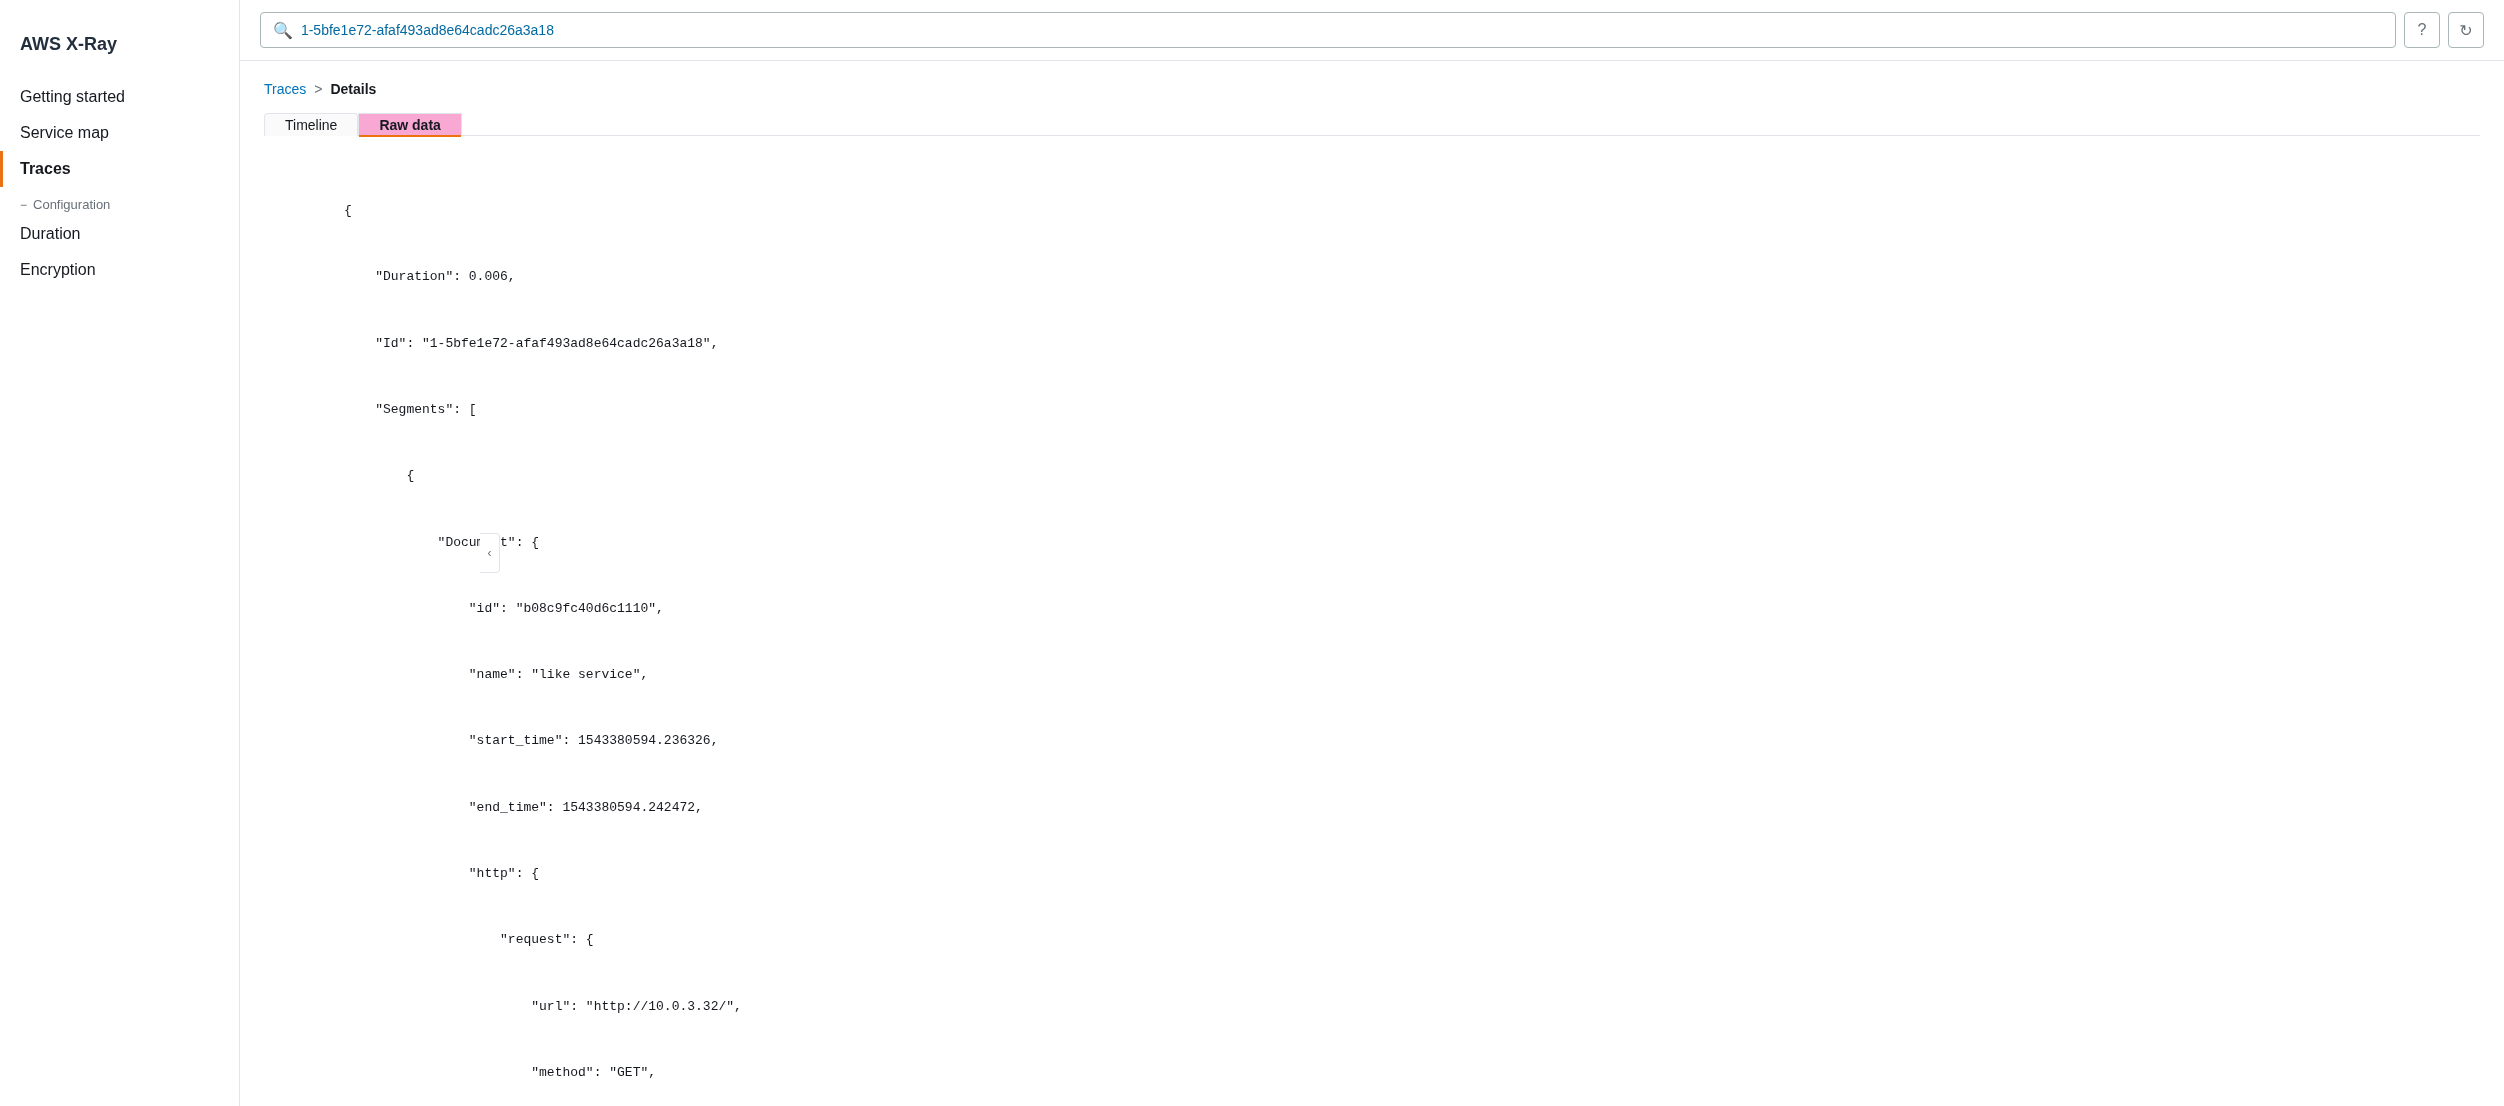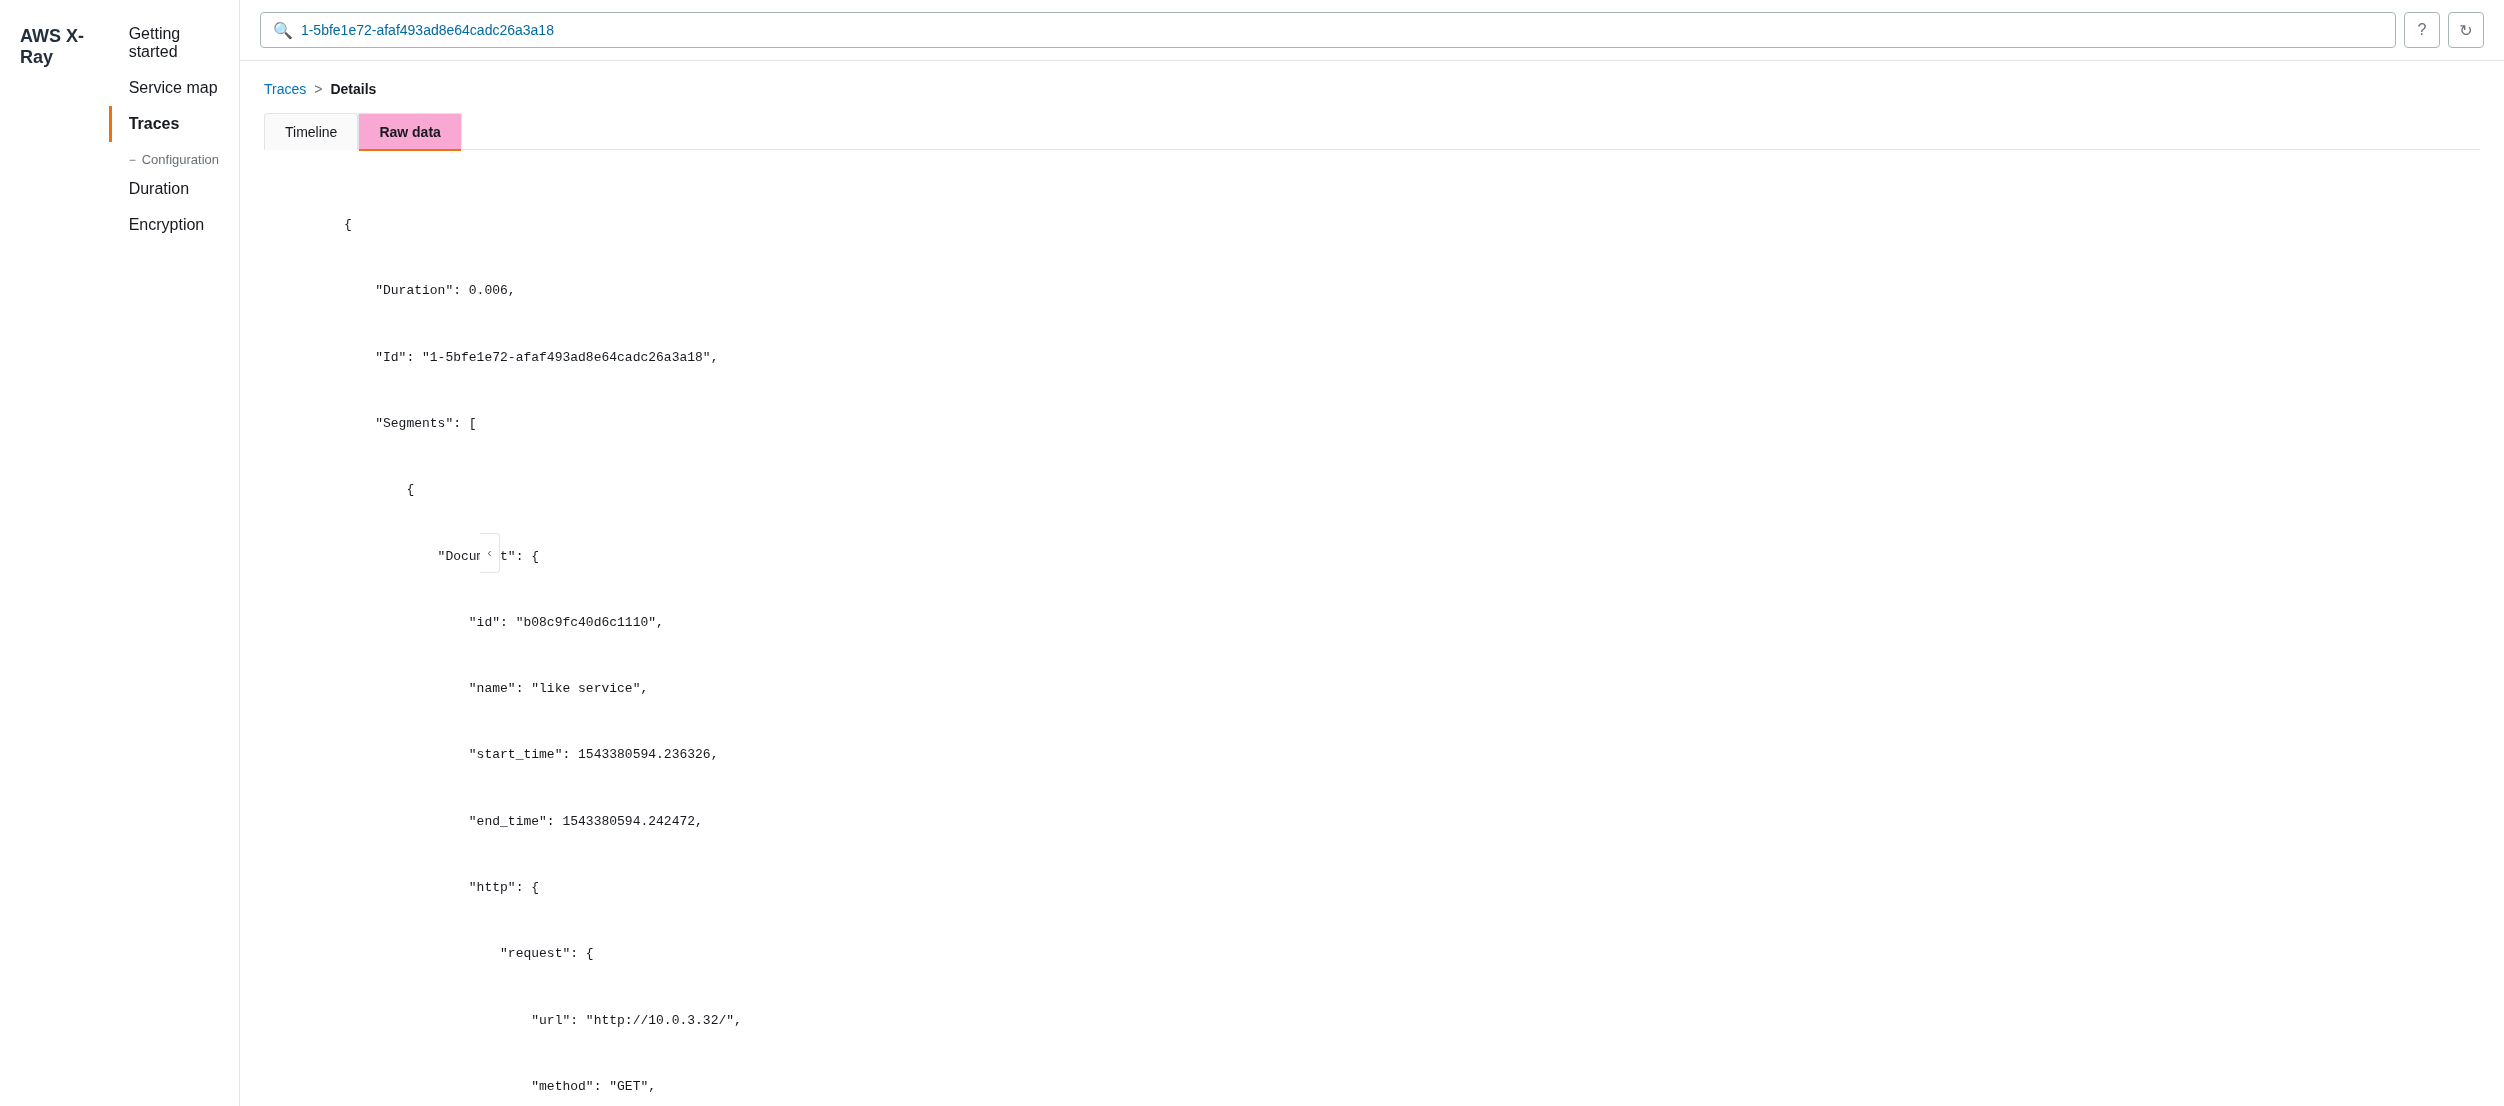--- a/index.html
+++ b/index.html
@@ -18,21 +18,22 @@
       overflow: hidden;
     }
 
     
     .sidebar {
       width: 240px;
       min-width: 240px;
       background: #fff;
       border-right: 1px solid #e1e4e8;
       display: flex;
-      padding-top: 8px;
+      flex-direction: column;
+      padding-top: 16px;
     }
 
     .sidebar-logo {
       padding: 18px 20px 16px 20px;
       font-size: 18px;
       font-weight: 700;
       color: #232f3e;
       border-bottom: none;
     }
 
@@ -188,21 +189,21 @@
     }
 
     
     .tabs-container {
       display: flex;
       border-bottom: 1px solid #e1e4e8;
       margin-bottom: 20px;
     }
 
     .tab {
-      padding: 10px 20px;
+      padding: 3px 20px;
       cursor: pointer;
       font-size: 14px;
       color: #16191f;
       border: 1px solid transparent;
       border-bottom: none;
       margin-bottom: -1px;
       background: #fff;
       position: relative;
     }
 

